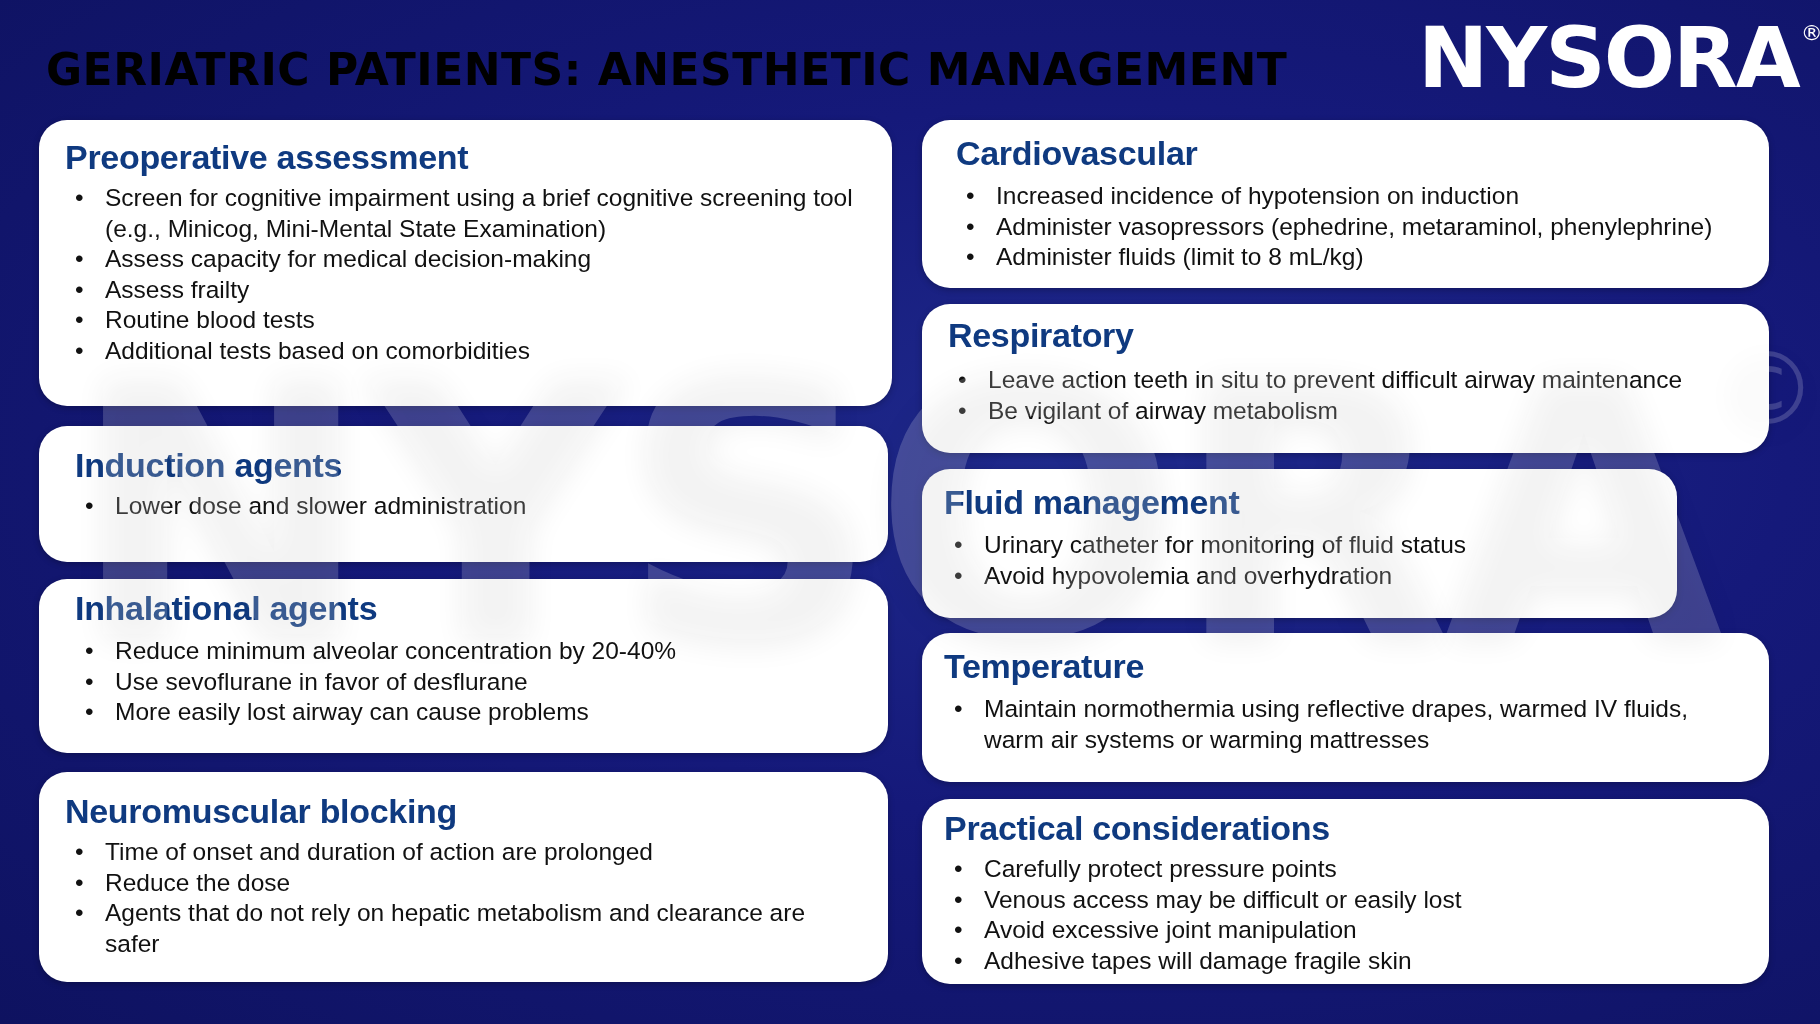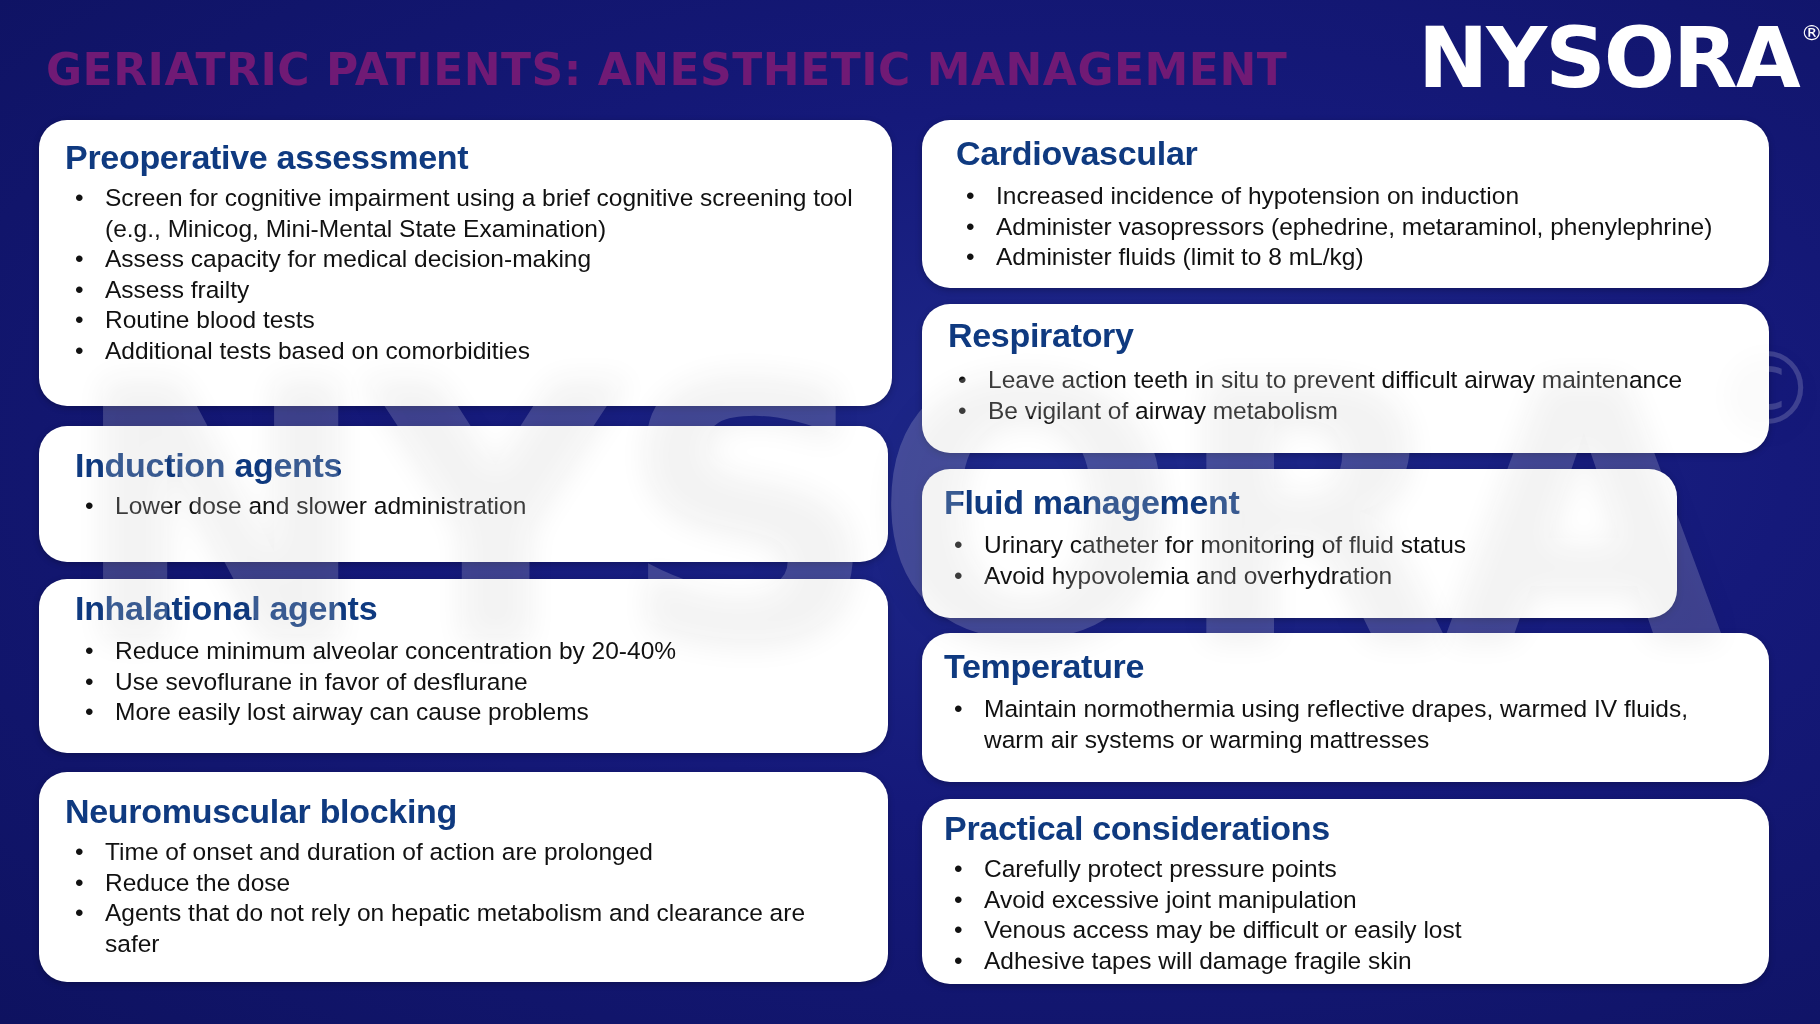--- a/index.html
+++ b/index.html
@@ -5,21 +5,21 @@
   html, body { margin:0; padding:0; }
   body {
     width:1820px; height:1024px; overflow:hidden;
     background: radial-gradient(ellipse at 60% 45%, #1f2a8c 0%, #15197a 45%, #0e1260 100%);
     font-family: "Liberation Sans", sans-serif;
     position:relative;
   }
   .title {
     position:absolute; left:46px; top:44px;
     font-family:"DejaVu Sans", sans-serif; font-weight:bold;
-    font-size:44px; letter-spacing:0.5px; color:#701a75;
+    font-size:44px; letter-spacing:0.5px; color:#000000;
     white-space:nowrap;
   }
   .logo {
     position:absolute; left:1418px; top:16px;
     font-family:"DejaVu Sans", sans-serif; font-weight:bold;
     font-size:84px; color:#ffffff; letter-spacing:-2px; line-height:1;
   }
   .logo sup { font-size:22px; vertical-align:top; position:relative; top:6px; margin-left:2px; font-weight:normal;}
   .card {
     position:absolute; background:#ffffff; border-radius:28px;
@@ -117,19 +117,19 @@
   <h2 style="margin-bottom:8px;">Temperature</h2>
   <ul style="padding-right:40px;">
     <li>Maintain normothermia using reflective drapes, warmed IV fluids, warm air systems or warming mattresses</li>
   </ul>
 </div>
 
 <div class="card" style="left:922px; top:799px; width:847px; height:185px; padding-left:22px; padding-top:10px;">
   <h2 style="margin-bottom:6px;">Practical considerations</h2>
   <ul>
     <li>Carefully protect pressure points</li>
+    <li>Venous access may be difficult or easily lost</li>
     <li>Avoid excessive joint manipulation</li>
-    <li>Venous access may be difficult or easily lost</li>
     <li>Adhesive tapes will damage fragile skin</li>
   </ul>
 </div>
 
 <div class="watermark"><span>NYSORA</span><sup>©</sup></div>
 
 </body></html>

